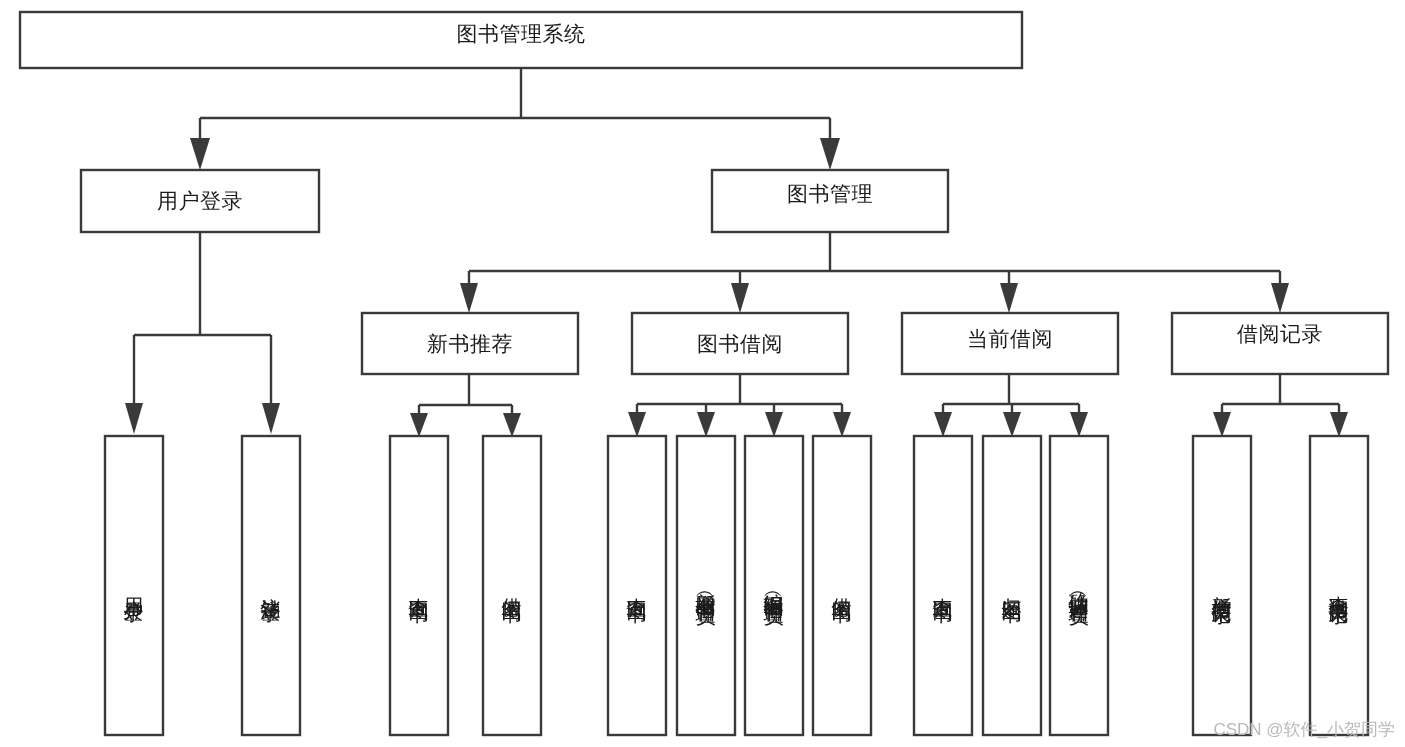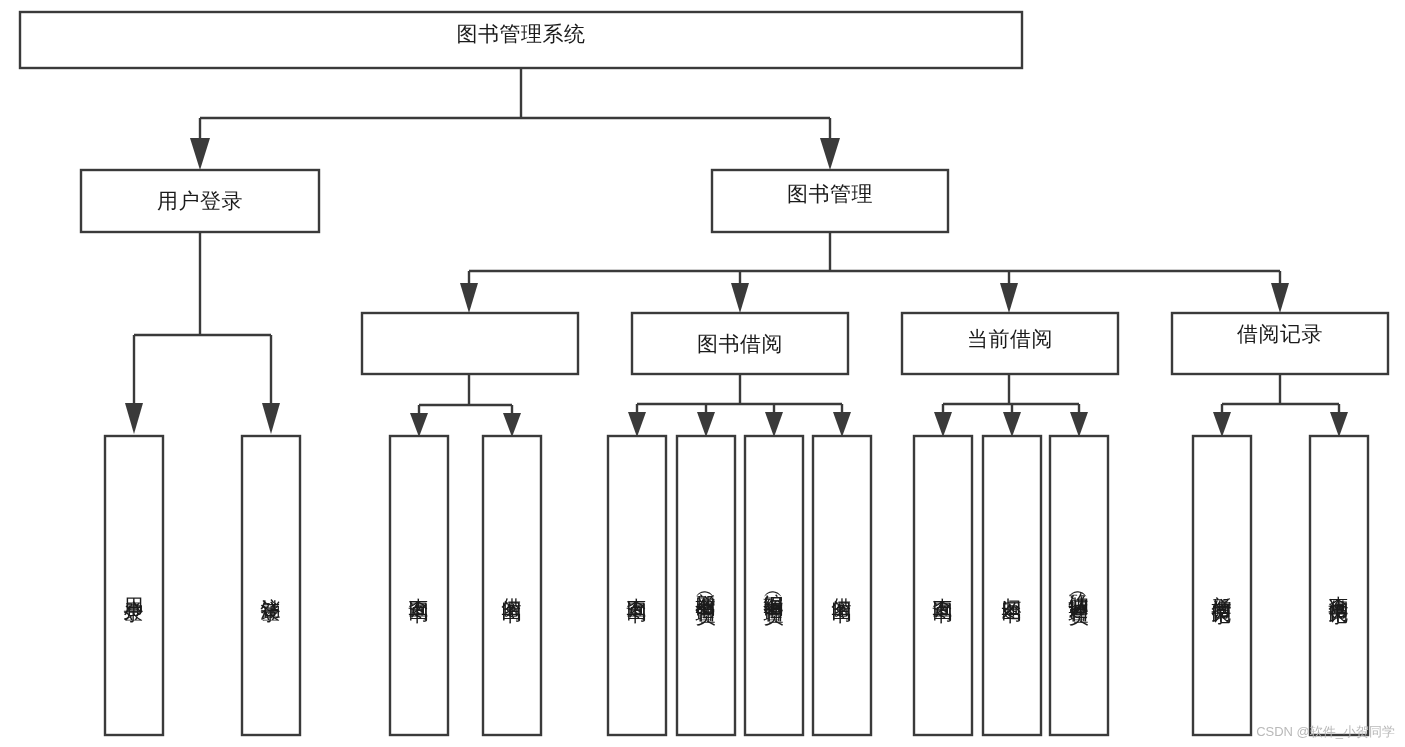--- a/index.html
+++ b/index.html
@@ -56,21 +56,21 @@
     text-orientation: upright;
     font-size: 20px;
     letter-spacing: 2px;
     line-height: 1;
   }
   .watermark {
     position: absolute;
     right: 10px;
     bottom: 6px;
     color: #b9b9b9;
-    font-size: 13px;
+    font-size: 17px;
     font-family: "Liberation Sans", "DejaVu Sans", sans-serif;
     white-space: nowrap;
     pointer-events: none;
   }
 </style>
 </head>
 <body>
 
 <div id="diagram-root">
 
@@ -176,20 +176,21 @@
 
     <rect class="node-box" x="1193" y="436" width="58" height="299"></rect>
     <rect class="node-box" x="1310" y="436" width="58" height="299"></rect>
   </svg>
 
   <div class="node-label" style="left:20px; top:12px; width:1002px; height:44px;">图书管理系统</div>
 
   <div class="node-label" style="left:81px; top:170px; width:238px; height:62px;">用户登录</div>
   <div class="node-label" style="left:712px; top:170px; width:236px; height:48px;">图书管理</div>
 
+  <div class="node-label" style="left:362px; top:313px; width:216px; height:61px;">新书推荐</div>
   <div class="node-label" style="left:632px; top:313px; width:216px; height:61px;">图书借阅</div>
   <div class="node-label" style="left:902px; top:313px; width:216px; height:52px;">当前借阅</div>
   <div class="node-label" style="left:1172px; top:303px; width:216px; height:61px;">借阅记录</div>
 
   <div class="node-label vertical" style="left:105px; top:436px; width:58px; height:299px;">用户登录</div>
   <div class="node-label vertical" style="left:242px; top:436px; width:58px; height:299px;">注销登录</div>
 
   <div class="node-label vertical" style="left:390px; top:436px; width:58px; height:299px;">查询图书</div>
   <div class="node-label vertical" style="left:483px; top:436px; width:58px; height:299px;">借阅图书</div>
 

